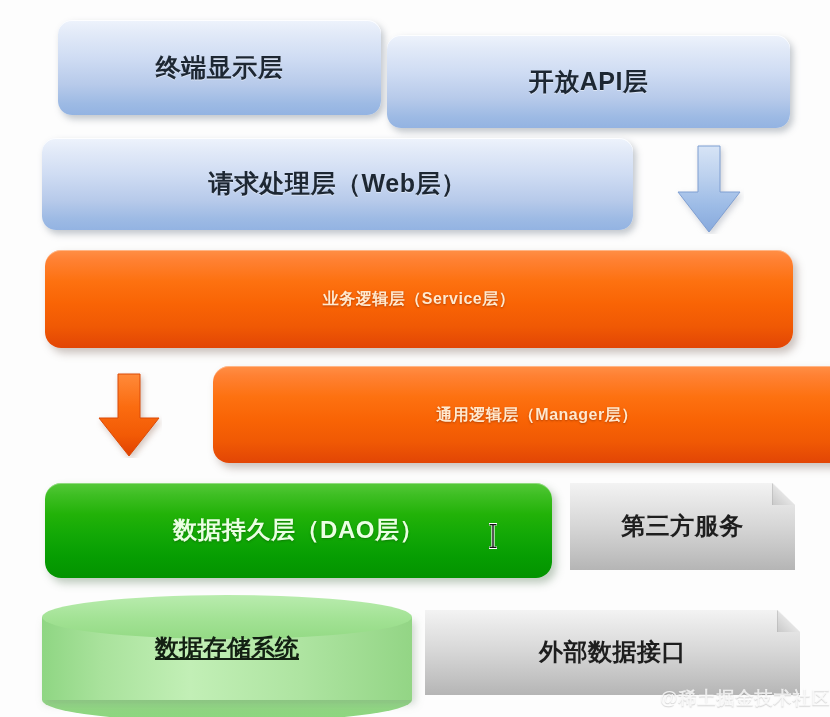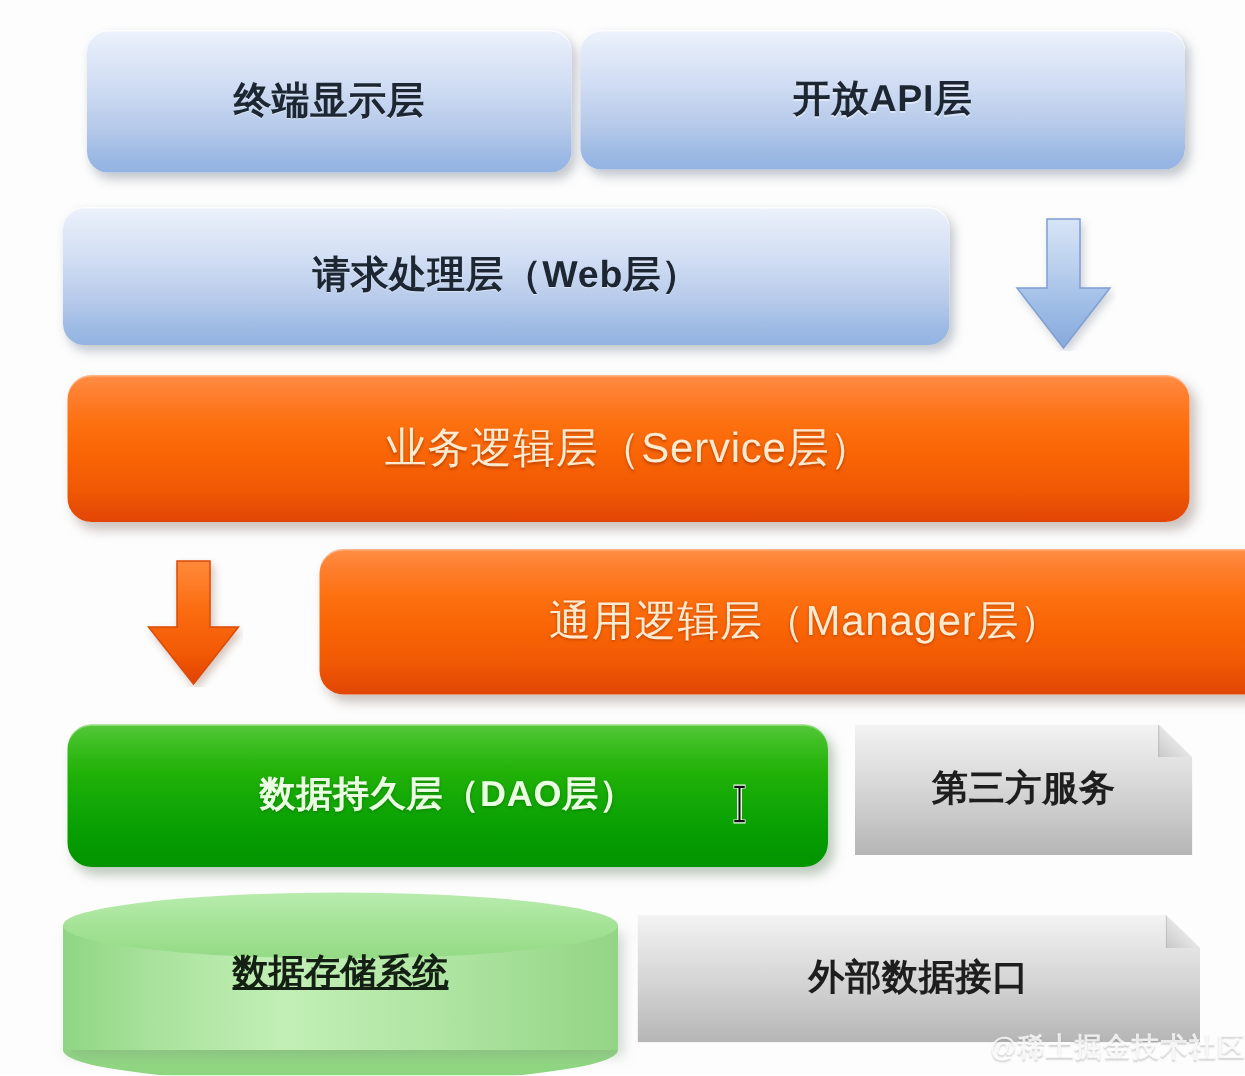--- a/index.html
+++ b/index.html
@@ -63,22 +63,22 @@
         #ff8133 10%,
         #fd7110 32%,
         #f96405 55%,
         #f05904 78%,
         #e24505 100%);
     box-shadow: 4px 5px 8px rgba(140,120,110,0.45),
                 inset 0 1px 0 rgba(255,255,255,0.35);
   }
   .orange-box .label {
     color: #ffe9cf;
-    font-size: 28px;
-    font-weight: 400;
+    font-size: 16px;
+    font-weight: 700;
     text-shadow: 0 1px 2px rgba(130,40,0,0.55);
   }
 
   
   .green-box {
     border-radius: 16px;
     background: linear-gradient(to bottom,
         #56c83a 0%,
         #3fbf24 12%,
         #22b208 33%,
@@ -196,21 +196,21 @@
 </style>
 </head>
 <body>
 
 <div id="canvas">
 
   <div class="node blue-box" style="left:58px; top:20px; width:323px; height:95px;">
     <span class="label">终端显示层</span>
   </div>
 
-  <div class="node blue-box" style="left:387px; top:20px; width:403px; height:93px;">
+  <div class="node blue-box" style="left:387px; top:35px; width:403px; height:93px;">
     <span class="label">开放API层</span>
   </div>
 
   <div class="node blue-box" style="left:42px; top:138px; width:591px; height:92px;">
     <span class="label">请求处理层（Web层）</span>
   </div>
 
   <div class="arrow" style="left:674px; top:144px; width:70px; height:90px;">
     <svg width="70" height="90" viewBox="0 0 70 90">
       <defs>

